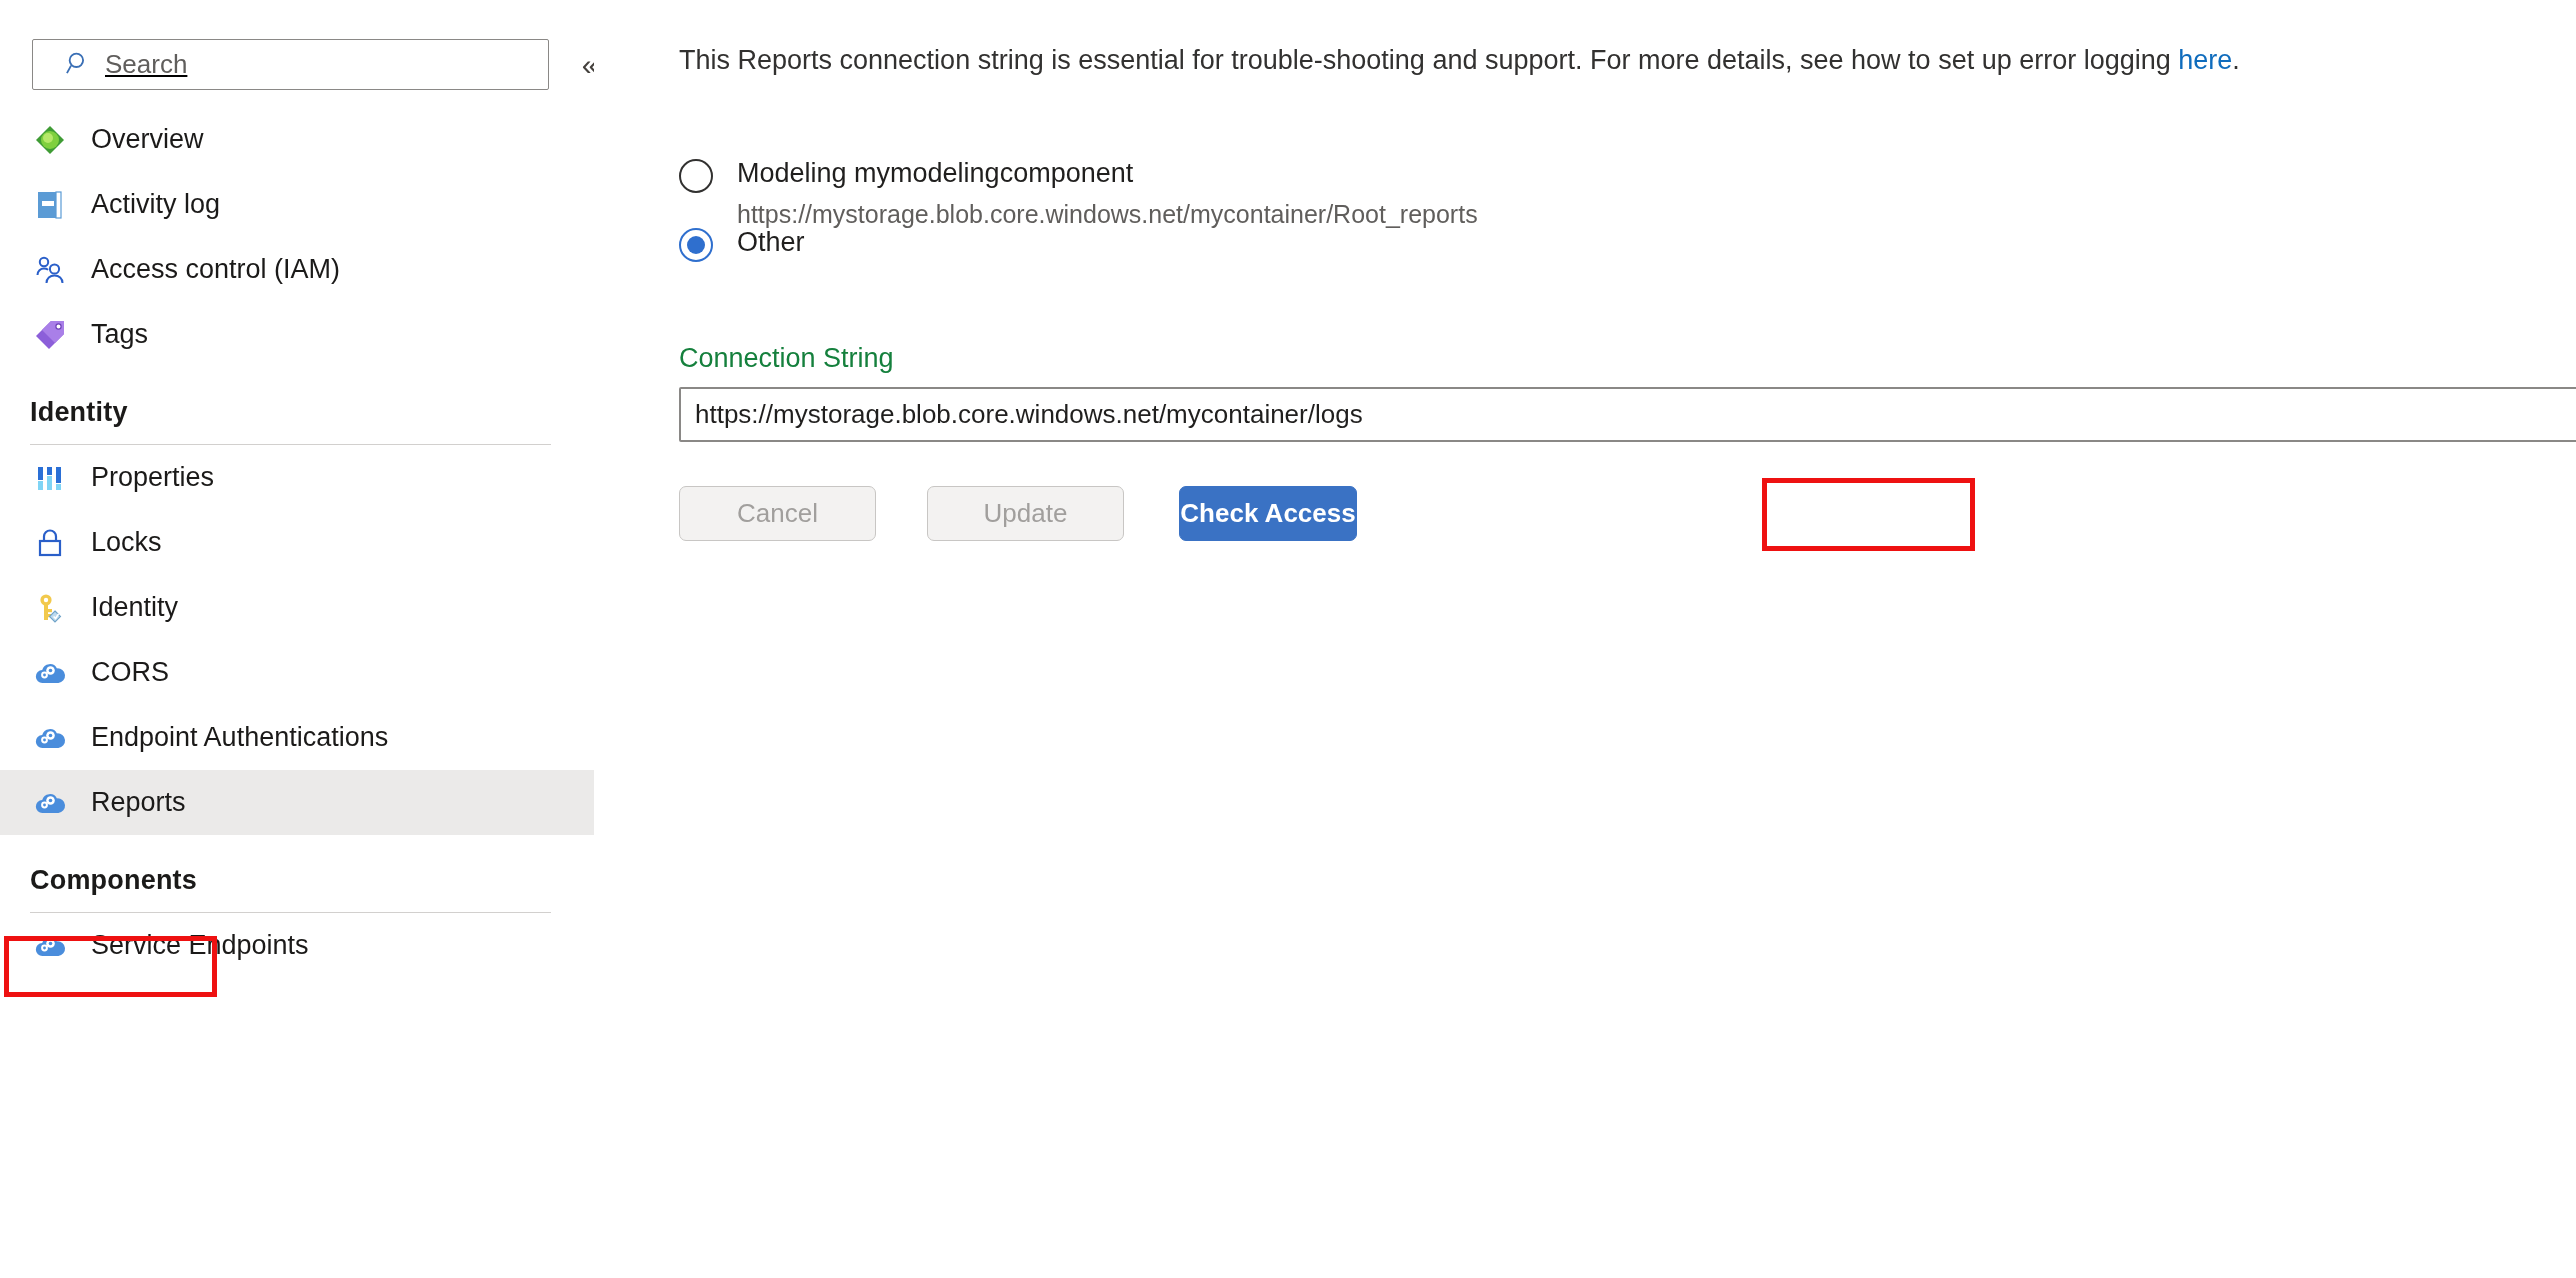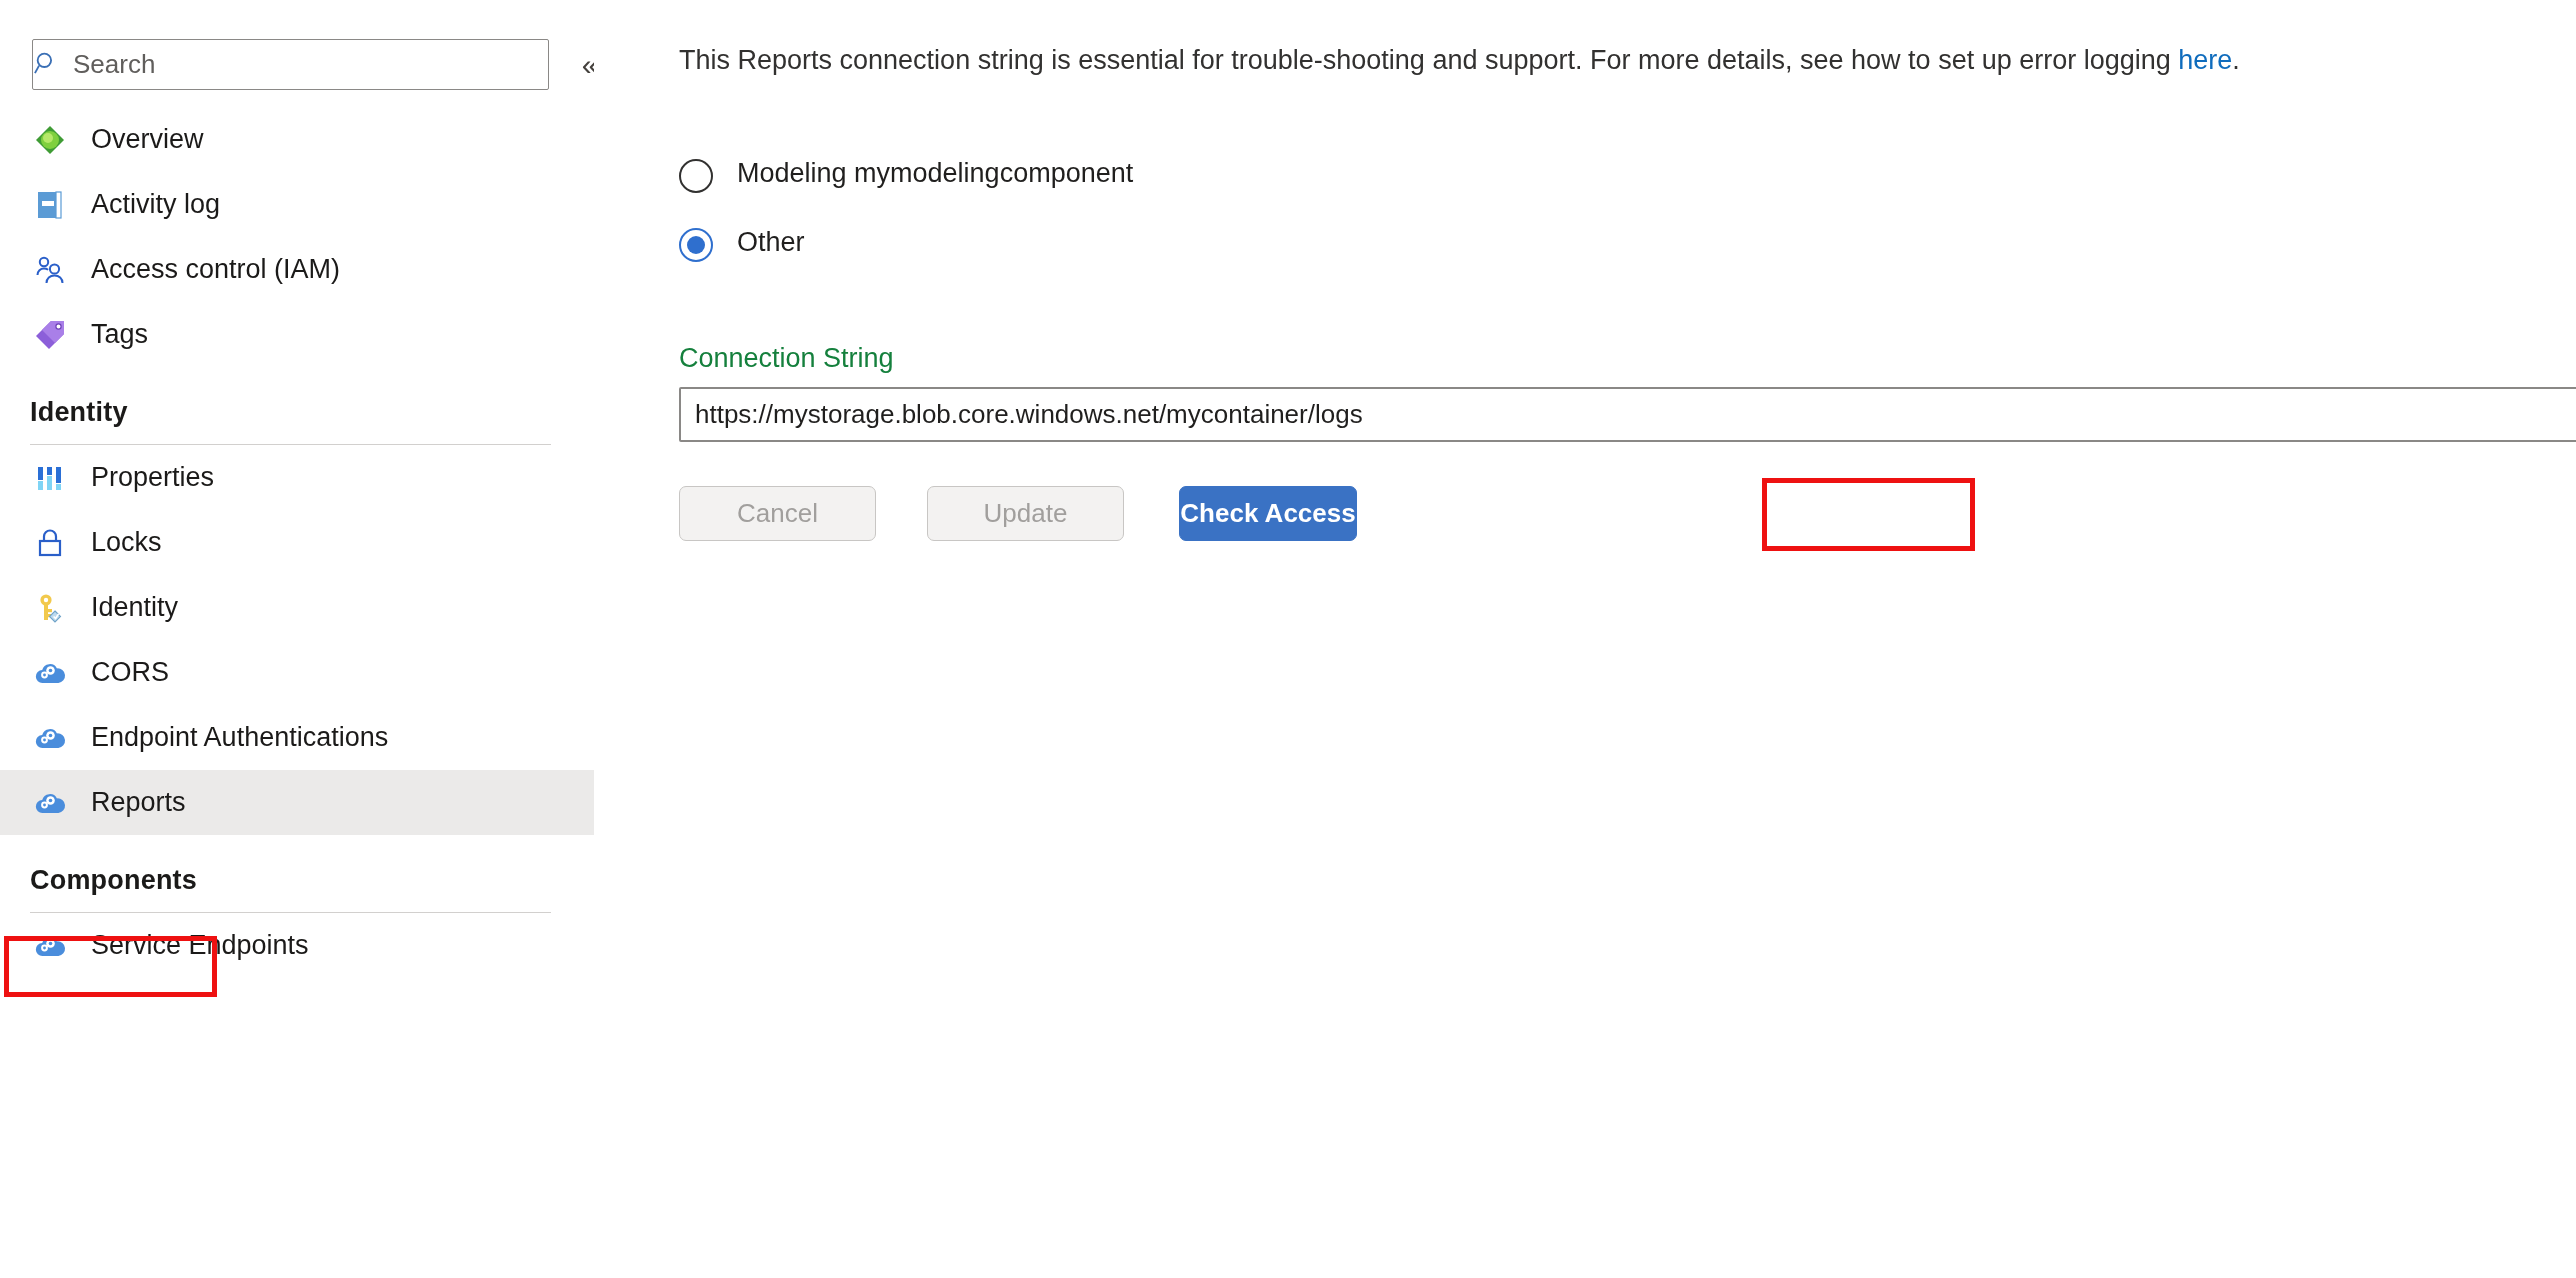--- a/index.html
+++ b/index.html
@@ -28,21 +28,22 @@
   .search-wrap {
     position: absolute;
     left: 32px; top: 39px;
     width: 517px; height: 51px;
     box-sizing: border-box;
     border: 1px solid #8a8886;
     border-radius: 2px;
     background: #fff;
     display: flex;
     align-items: center;
-    padding-left: 0;
+    padding-left: 32px;
+    text-decoration: underline;
   }
   .search-wrap svg { flex: 0 0 auto; }
   .search-input {
     border: none;
     outline: none;
     background: transparent;
     font-family: "Liberation Sans", sans-serif;
     font-size: 26px;
     color: #323130;
     margin-left: 14px;
@@ -429,20 +430,21 @@
 <div id="main">
 
   <div class="intro">
     <span>This Reports connection string is essential for trouble-shooting and support. For more details, see how to set up error logging </span><a href="#">here</a><span>.</span>
   </div>
 
   <div class="radio-row" id="radio-modeling">
     <div class="radio-outer"></div>
     <div class="radio-texts">
       <div class="radio-label">Modeling mymodelingcomponent</div>
+      <div class="radio-sub">https://mystorage.blob.core.windows.net/mycontainer/Root_reports</div>
     </div>
   </div>
 
   <div class="radio-row" id="radio-other">
     <div class="radio-outer checked"></div>
     <div class="radio-texts">
       <div class="radio-label">Other</div>
     </div>
   </div>
 

